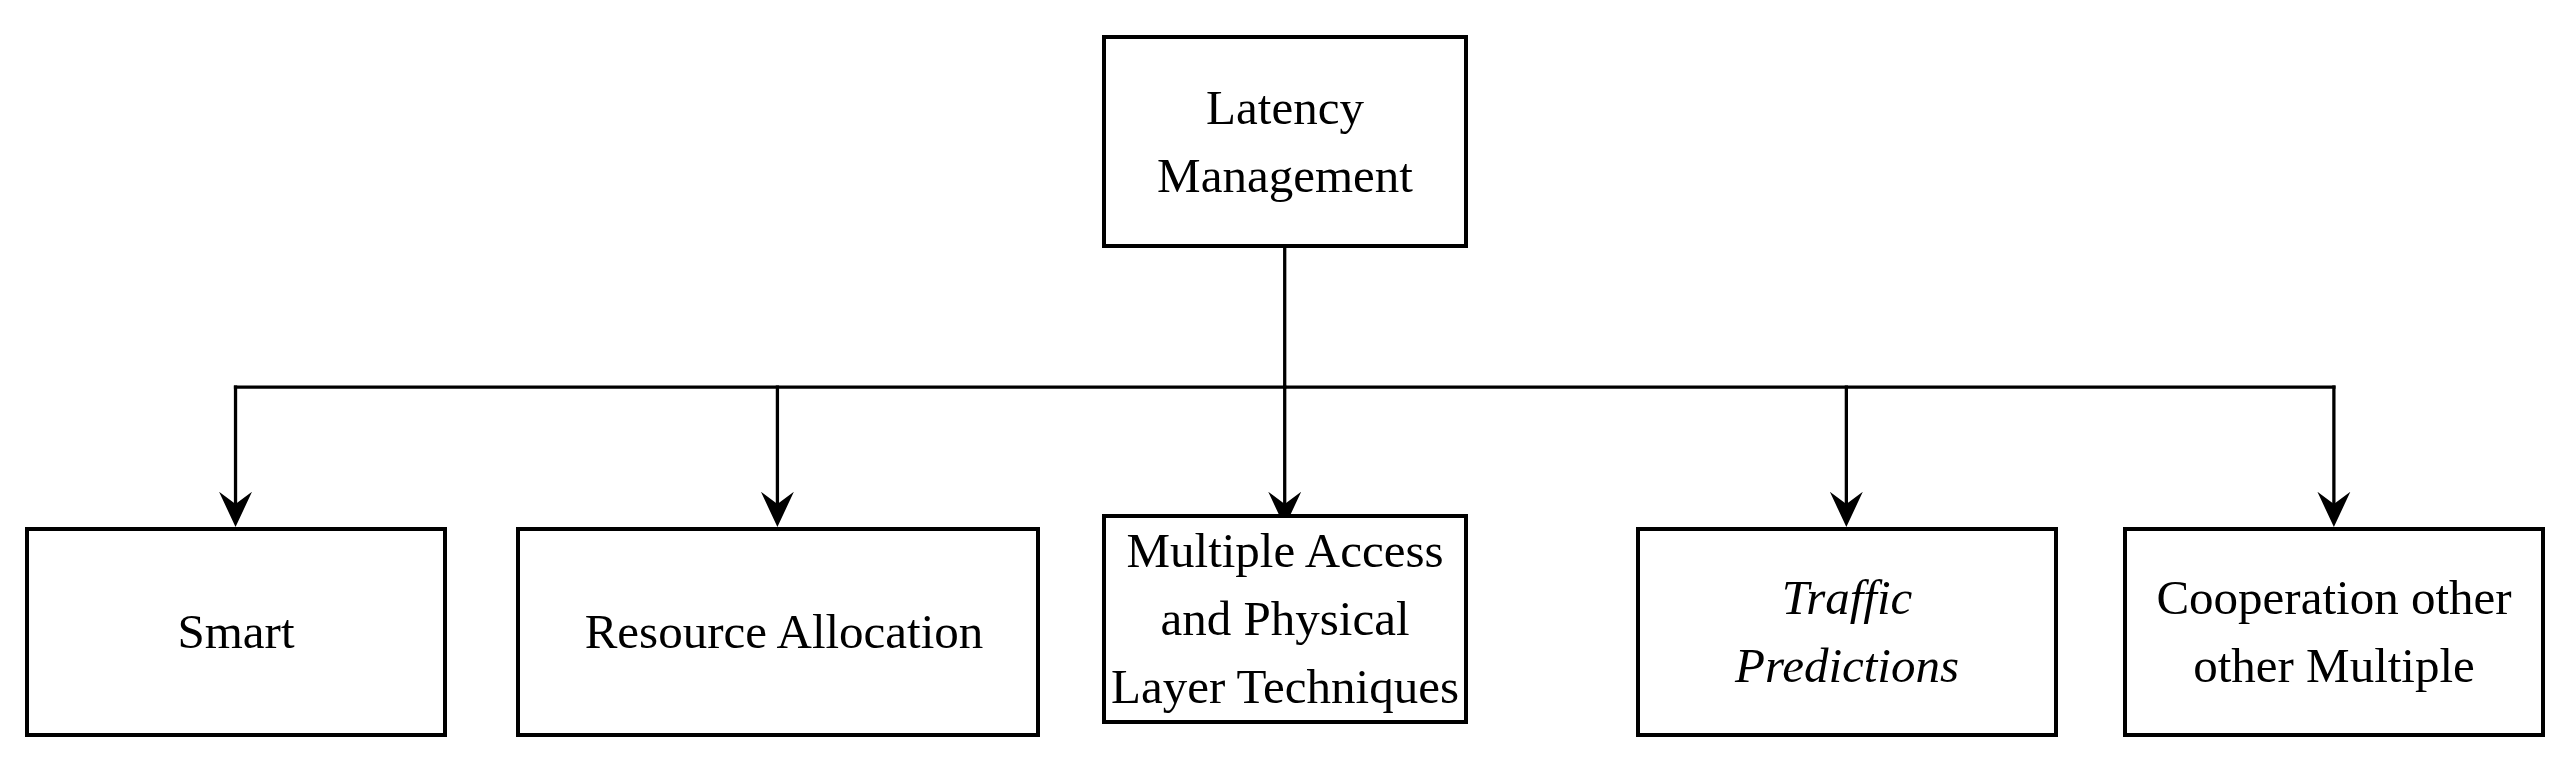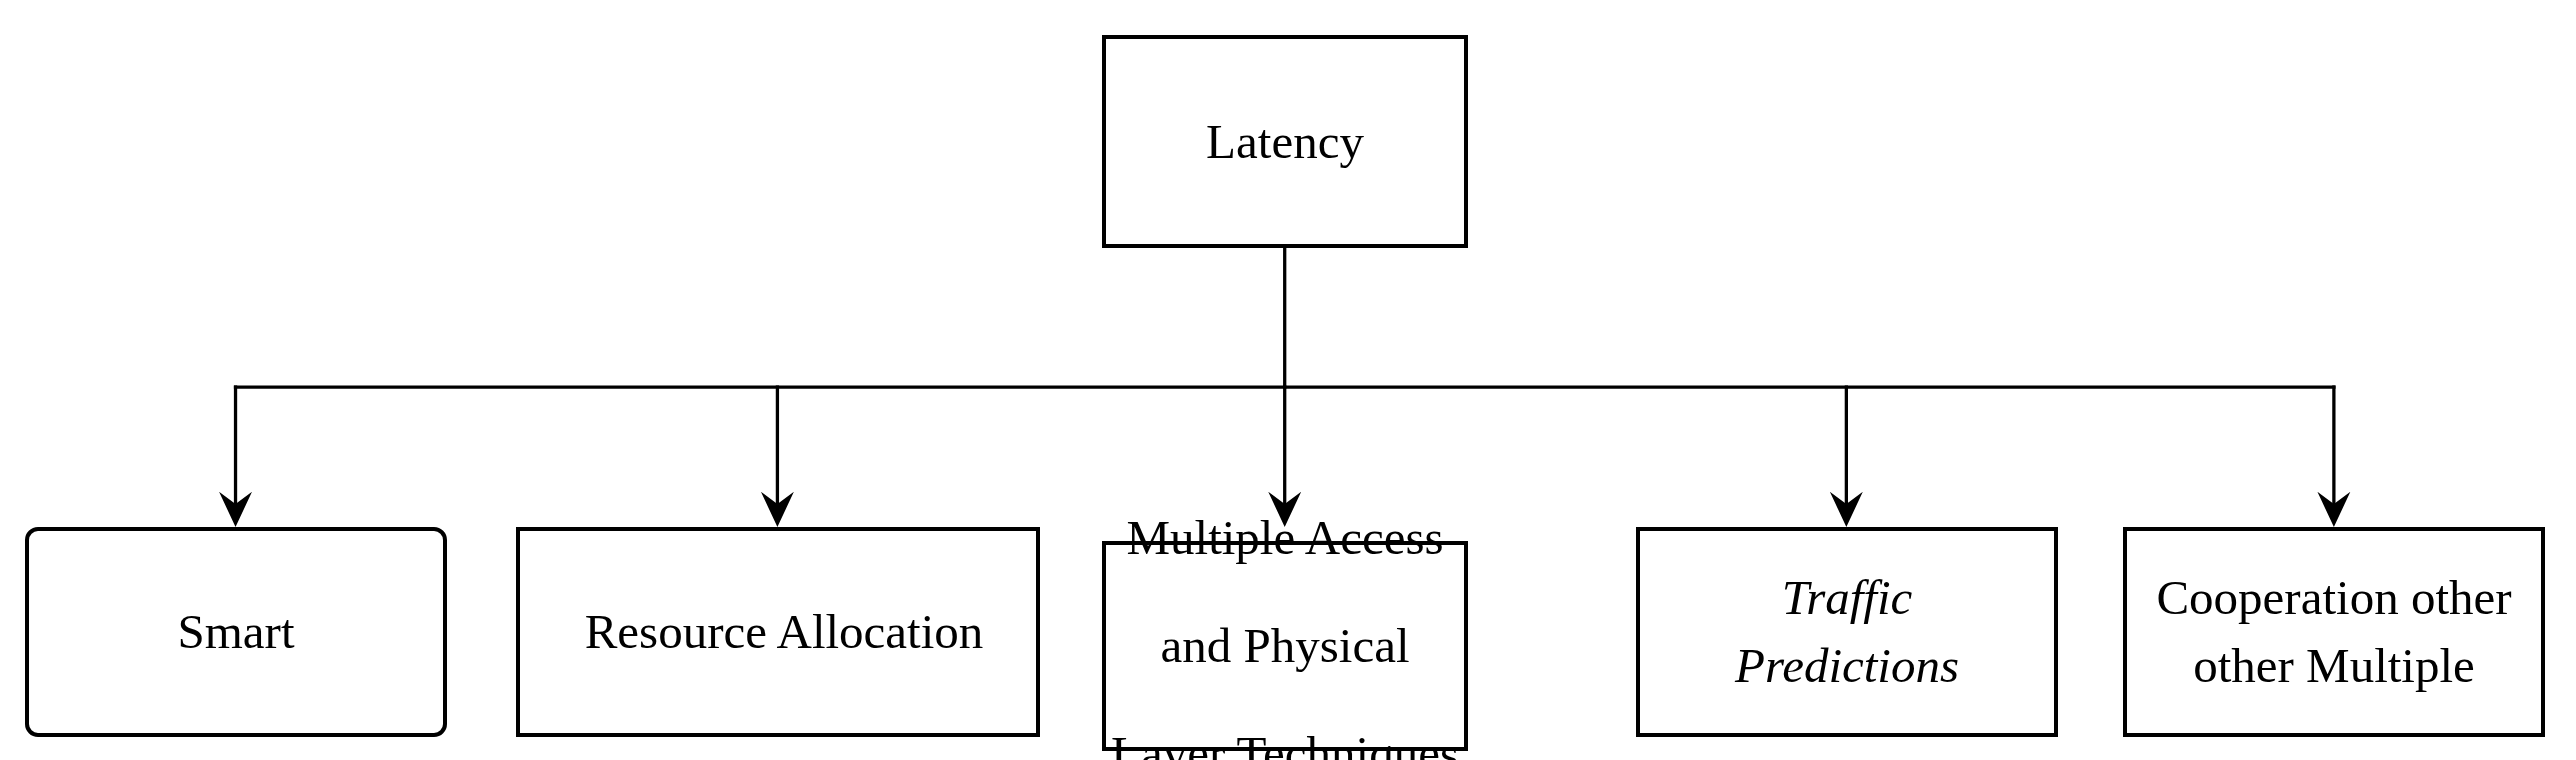--- a/index.html
+++ b/index.html
@@ -43,23 +43,23 @@
     align-items:center;
     justify-content:center;
     text-align:left;
     font-size:49px;
     line-height:68px;
   }
   .node .label-line{
     white-space:nowrap;
   }
   .node-root   {left:1102px; top:35px;  width:366px; height:213px;}
-  .node-child-1{left:25px;   top:527px; width:422px; height:210px;border-radius:13px;}
+  .node-child-1{left:25px;   top:527px; width:422px; height:210px;}
   .node-child-2{left:516px;  top:527px; width:524px; height:210px;padding-left:12px;}
-  .node-child-3{left:1102px; top:541px; width:366px; height:210px;gap:40px;}
+  .node-child-3{left:1102px; top:514px; width:366px; height:210px;}
   .node-child-4{left:1636px; top:527px; width:422px; height:210px;font-style:italic;}
   .node-child-5{left:2123px; top:527px; width:422px; height:210px;}
 </style>
 </head>
 <body>
 
 <div class="canvas">
 
   <svg class="connectors" viewBox="0 0 3128 924" aria-hidden="true">
 
@@ -75,20 +75,21 @@
 
     <polygon points="286,640 266,597 286,612 306,597"></polygon>
     <polygon points="944,640 924,597 944,612 964,597"></polygon>
     <polygon points="1560,640 1540,597 1560,612 1580,597"></polygon>
     <polygon points="2242,640 2222,597 2242,612 2262,597"></polygon>
     <polygon points="2834,640 2814,597 2834,612 2854,597"></polygon>
   </svg>
 
   <div class="node node-root">
     <div class="label-line">Latency</div>
+    <div class="label-line">Management</div>
   </div>
 
   <div class="node node-child-1">
     <div class="label-line">Smart</div>
   </div>
 
   <div class="node node-child-2">
     <div class="label-line">Resource Allocation</div>
   </div>
 

